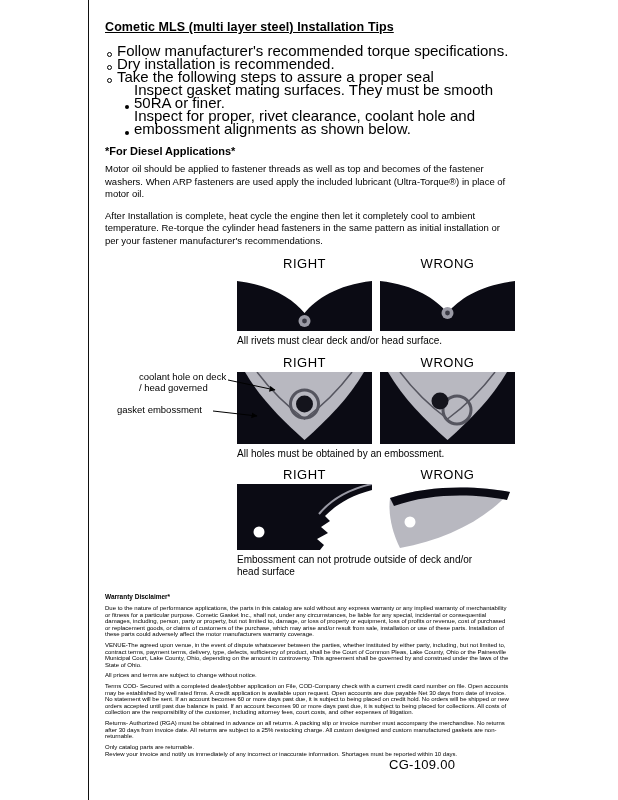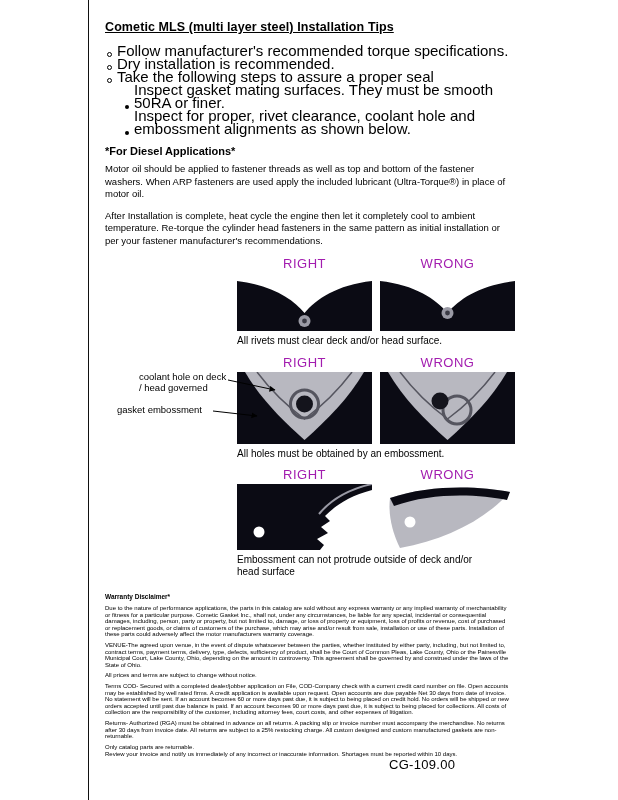--- a/index.html
+++ b/index.html
@@ -10,21 +10,21 @@
   .title { font-size:12.5px; font-weight:bold; text-decoration:underline; margin-bottom:10px; letter-spacing:0.1px; }
   .bullet { display:flex; align-items:flex-end; font-size:15px; line-height:13px; }
   .marker-circle { flex:0 0 auto; width:5px; height:5px; border:1px solid #000; border-radius:50%; margin:4px 5px 0 2px; }
   .marker-dot { flex:0 0 auto; width:4px; height:4px; background:#000; border-radius:50%; margin:4px 5px 0 2px; }
   .sub { margin-left:18px; }
   .h2 { font-size:11px; font-weight:bold; margin:10px 0 6px; }
   .para { font-size:9.5px; line-height:12.5px; margin-bottom:9px; width:408px; }
   .note { font-size:9.5px; line-height:12px; margin:3px 0 12px; }
   .drow { position:relative; margin-bottom:8px; }
   .dlabels { display:flex; gap:8px; margin-left:132px; height:15px; }
-  .dlabels span { width:135px; text-align:center; font-size:13px; color:#a21caf; letter-spacing:0.5px; }
+  .dlabels span { width:135px; text-align:center; font-size:13px; color:#000000; letter-spacing:0.5px; }
   .dpanels { display:flex; gap:8px; margin-left:132px; margin-top:2px; }
   .dpanel { display:block; }
   .dcaption { font-size:10px; line-height:11.5px; margin:4px 0 0 132px; }
   .caption-narrow { width:250px; }
   .ann { position:absolute; font-size:9.5px; line-height:11px; }
   .ann1 { left:34px; top:16px; width:88px; }
   .ann2 { left:12px; top:49px; white-space:nowrap; }
   .arrows { position:absolute; left:0; top:0; pointer-events:none; }
   .warranty { margin-top:16px; width:407px; }
   .warranty h3 { font-size:6.5px; font-weight:bold; margin-bottom:5px; }
@@ -58,21 +58,21 @@
       <span class="marker-dot"></span>
       <span>Inspect gasket mating surfaces.  They must be smooth 50RA or finer.</span>
     </div>
     <div class="bullet sub">
       <span class="marker-dot"></span>
       <span>Inspect for proper, rivet clearance, coolant hole and embossment alignments as shown below.</span>
     </div>
   </div>
 
   <div class="h2">*For Diesel Applications*</div>
-  <p class="para">Motor oil should be applied to fastener threads as well as top and bottom of the fastener washers. When ARP fasteners are used apply the included lubricant (Ultra-Torque®) in place of motor oil.</p>
+  <p class="para">Motor oil should be applied to fastener threads as well as top and becomes of the fastener washers. When ARP fasteners are used apply the included lubricant (Ultra-Torque®) in place of motor oil.</p>
   <p class="para">After Installation is complete, heat cycle the engine then let it completely cool to ambient temperature. Re-torque the cylinder head fasteners in the same pattern as initial installation or per your fastener manufacturer's recommendations.</p>
 
   <div class="drow">
     <div class="dlabels">
       <span>RIGHT</span>
       <span>WRONG</span>
     </div>
     <div class="dpanels">
       <svg class="dpanel" width="135" height="58" viewBox="0 0 135 58">
         <rect width="135" height="58" fill="#0b0b14"></rect>

